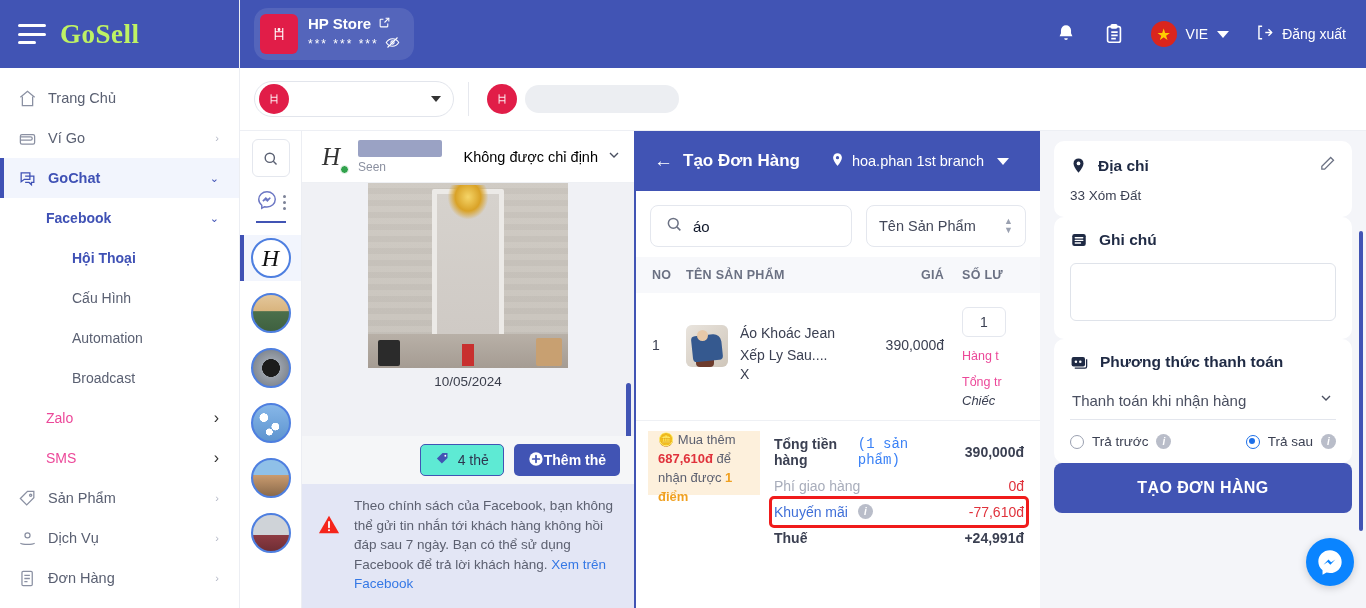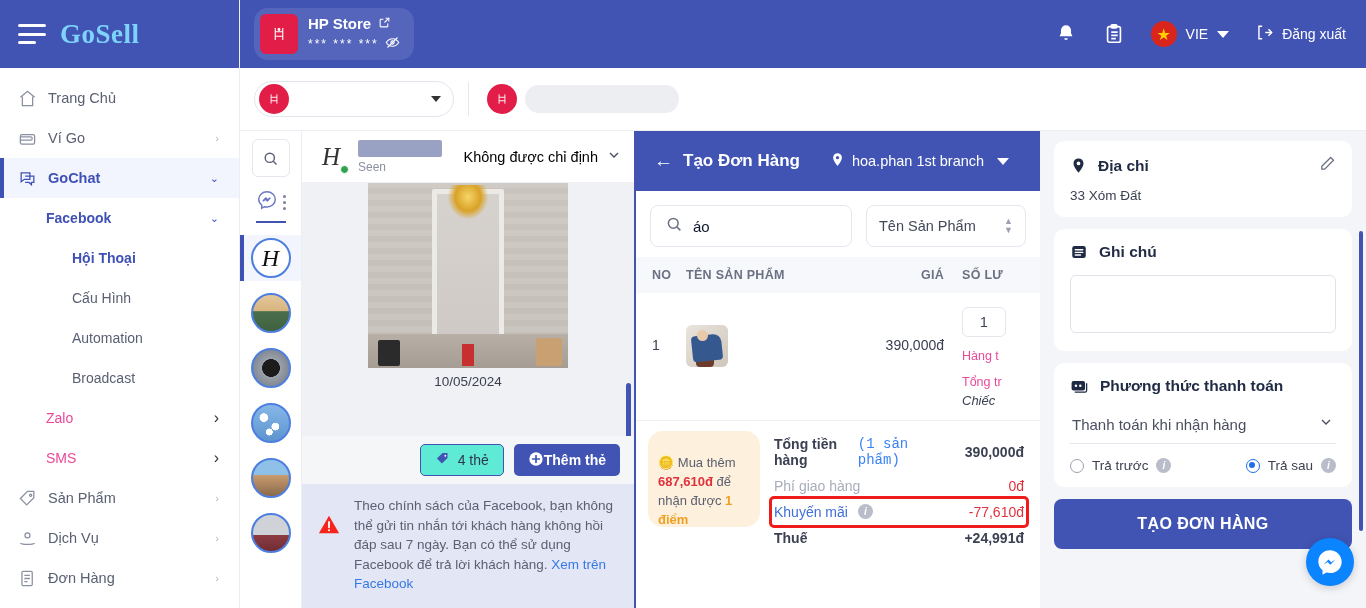--- a/index.html
+++ b/index.html
@@ -12,21 +12,21 @@
 
   
   .sidebar { width: 240px; height: 608px; background: #ffffff; flex: 0 0 240px;
              display: flex; flex-direction: column; border-right: 1px solid #eceef3; }
   .sb-logo { height: 68px; background: #4154b4; display: flex; align-items: center; gap: 14px; padding-left: 18px; }
   .burger { width: 28px; height: 20px; display: flex; flex-direction: column; justify-content: space-between; cursor: pointer; }
   .burger i { display: block; height: 3px; background: #fff; border-radius: 2px; }
   .burger i:nth-child(1) { width: 28px; }
   .burger i:nth-child(2) { width: 28px; }
   .burger i:nth-child(3) { width: 18px; }
-  .logo-text { color: #7dd3fc; font-size: 27px; font-weight: 700; letter-spacing: .5px; font-family: "Liberation Serif", serif; text-align: right; }
+  .logo-text { color: #bef264; font-size: 27px; font-weight: 700; letter-spacing: .5px; font-family: "Liberation Serif", serif; text-align: right; }
 
   .sb-nav { flex: 1; overflow: hidden; padding-top: 10px; }
   .nav-item { display: flex; align-items: center; height: 40px; padding: 0 20px 0 18px; cursor: pointer; position: relative; }
   .nav-item .ico { width: 26px; display: flex; align-items: center; justify-content: flex-start; color: #8a90a2; }
   .nav-item .lbl { font-size: 14.5px; color: #5a6072; flex: 1; padding-left: 4px; }
   .nav-item .chev { color: #b3b8c6; font-size: 11px; }
   .nav-item.active { background: #f2f5fd; }
   .nav-item.active:before { content: ""; position: absolute; left: 0; top: 0; bottom: 0; width: 4px; background: #3f51b5; }
   .nav-item.active .lbl { color: #3f51b5; font-weight: 600; }
   .nav-item.active .ico { color: #3f51b5; }
@@ -149,38 +149,38 @@
   .th-head { position: absolute; left: 11px; top: 5px; width: 11px; height: 11px; background: #e8c9a8; border-radius: 50%; }
   .pname { font-size: 14px; color: #3b4052; line-height: 1.55; padding-top: 16px; }
   .pvar { font-size: 14px; color: #3b4052; }
   .row-price { width: 96px; text-align: right; font-size: 14px; color: #3b4052; padding-top: 30px; }
   .row-qty { width: 88px; padding-left: 18px; }
   .qty-box { width: 44px; height: 30px; border: 1px solid #e4e7ee; border-radius: 6px; display: flex; align-items: center; justify-content: center; font-size: 14px; color: #3b4052; cursor: pointer; }
   .qty-warn { font-size: 12.5px; color: #ec4899; margin-top: 12px; white-space: nowrap; }
   .qty-unit { font-size: 13px; color: #3b4052; font-style: italic; margin-top: 4px; white-space: nowrap; }
 
   .order-foot { border-top: 1px solid #eef0f4; display: flex; padding: 10px 14px 0 12px; gap: 12px; flex: 0 0 auto; }
-  .promo-card { width: 112px; background: #fdf0dc; border-radius: 15px; padding: 23px 10px; font-size: 13px; line-height: 1.45; color: #5c6070; flex: 0 0 112px; height: 96px; }
+  .promo-card { width: 112px; background: #fdf0dc; border-radius: 0; padding: 0 10px; font-size: 13px; line-height: 1.45; color: #5c6070; flex: 0 0 112px; height: 64px; }
   .promo-card b { color: #e0323c; }
   .promo-card .pt { color: #f0a020; font-weight: 700; }
   .totals { flex: 1; }
   .trow { display: flex; align-items: center; padding: 5px 2px; font-size: 14px; }
   .trow .tl { flex: 1; color: #3b4052; font-weight: 700; display: flex; gap: 10px; }
   .trow .tl.muted { color: #a8adbb; font-weight: 400; }
   .trow .tl.link { color: #3f6fd8; font-weight: 400; }
   .trow .sub { color: #3b82f6; font-weight: 400; font-family: Liberation Mono, monospace; }
   .trow .tv { width: 92px; text-align: right; font-weight: 700; color: #3b4052; }
   .trow .tv.red { color: #e0323c; font-weight: 400; }
   .trow .tv.redb { color: #e0323c; font-weight: 400; }
   .hl { outline: 3px solid #f01b1b; border-radius: 2px; }
   .ibadge { width: 15px; height: 15px; border-radius: 50%; background: #b9bdc9; color: #fff; font-size: 10px; font-weight: 700;
             display: inline-flex; align-items: center; justify-content: center; font-style: italic; }
 
   
-  .rightp { width: 326px; flex: 0 0 326px; background: #f4f5f9; padding: 10px 14px 0 14px; display: flex; flex-direction: column; gap: 12px; position: relative; overflow: hidden; }
+  .rightp { width: 326px; flex: 0 0 326px; background: #f4f5f9; padding: 10px 14px 0 14px; display: flex; flex-direction: column; position: relative; overflow: hidden; }
   .card { background: #fff; border-radius: 10px; padding: 14px 16px; }
   .card-h { display: flex; align-items: center; gap: 11px; font-size: 15.5px; font-weight: 700; color: #1f2a44; }
   .card-h .hico { color: #1f2a44; display: flex; }
   .edit-ico { margin-left: auto; color: #6b7183; cursor: pointer; }
   .addr-val { font-size: 13.5px; color: #3b4052; margin-top: 12px; }
   .note-area { width: 100%; height: 58px; border: 1px solid #dfe3ea; border-radius: 6px; margin-top: 14px; resize: none; outline: none;
                font-family: "Liberation Sans", sans-serif; font-size: 13.5px; padding: 6px 8px; color: #3b4052; }
   .pay-sel { display: flex; align-items: center; border-bottom: 1px solid #e3e6ed; padding: 9px 2px 9px 2px; margin-top: 10px; cursor: pointer; }
   .pay-sel .pv { flex: 1; font-size: 15px; color: #4a4f60; }
   .pay-radios { display: flex; align-items: center; margin-top: 14px; }
@@ -548,20 +548,24 @@
         </div>
 
         <div class="tbl-row">
           <div class="row-no">1</div>
           <div class="row-name">
             <div class="thumb">
               <span class="th-bg"></span>
               <span class="th-body"></span>
               <span class="th-jacket"></span>
               <span class="th-head"></span>
+            </div>
+            <div>
+              <div class="pname">Áo Khoác Jean Xếp Ly Sau....</div>
+              <div class="pvar">X</div>
             </div>
           </div>
           <div class="row-price">390,000đ</div>
           <div class="row-qty">
             <div class="qty-box">1</div>
             <div class="qty-warn">Hàng t</div>
             <div class="qty-warn">Tổng tr</div>
             <div class="qty-unit">Chiếc</div>
           </div>
         </div>

